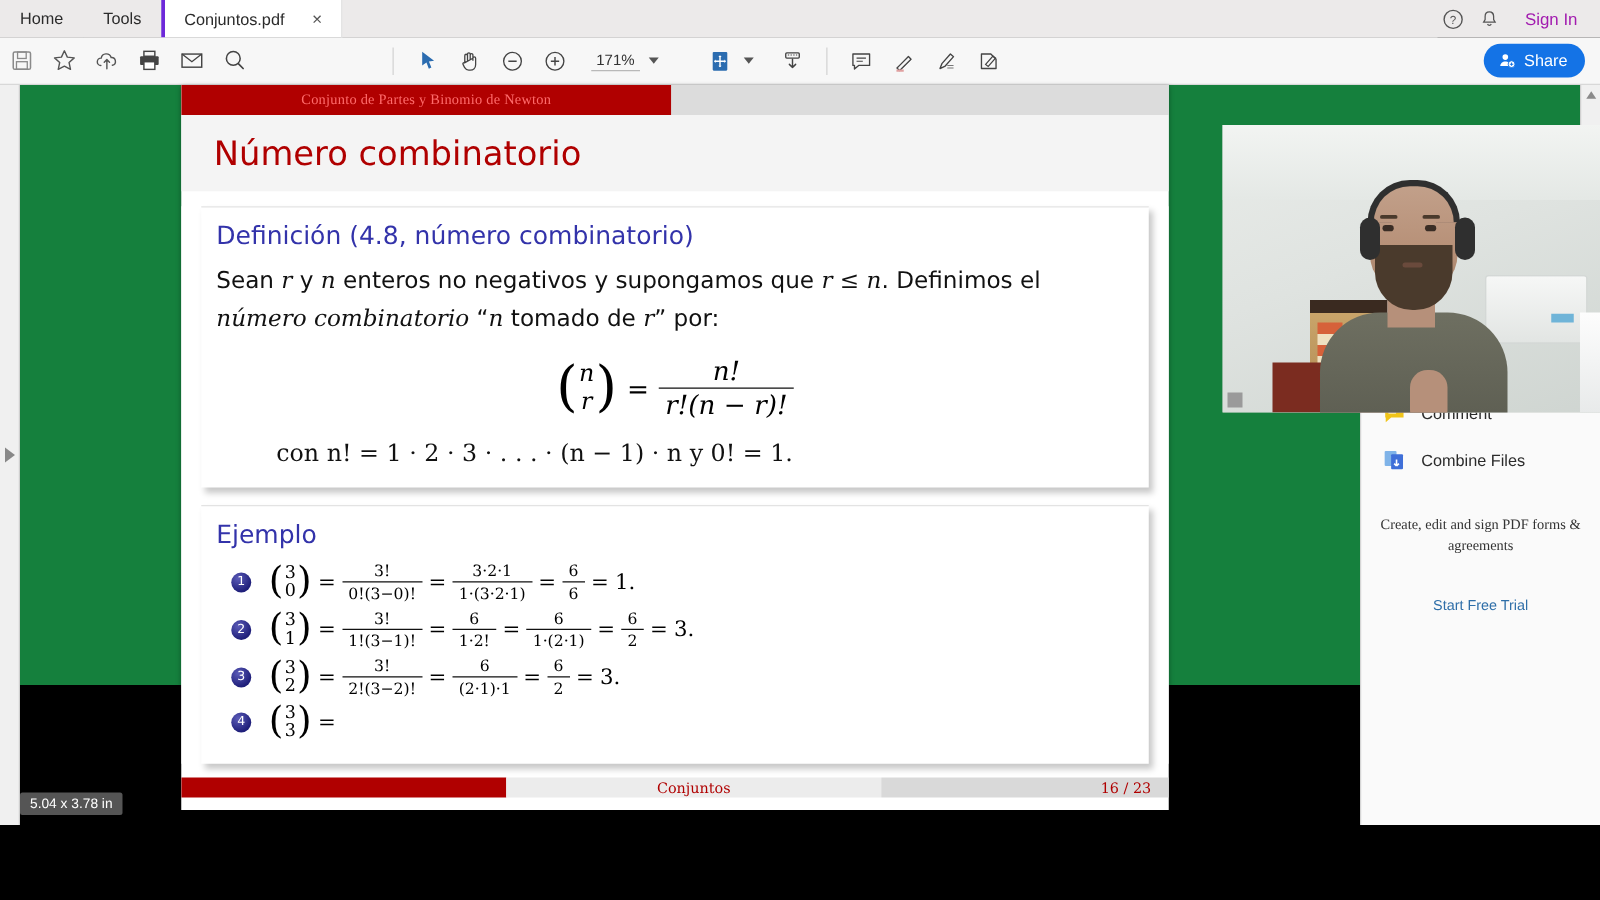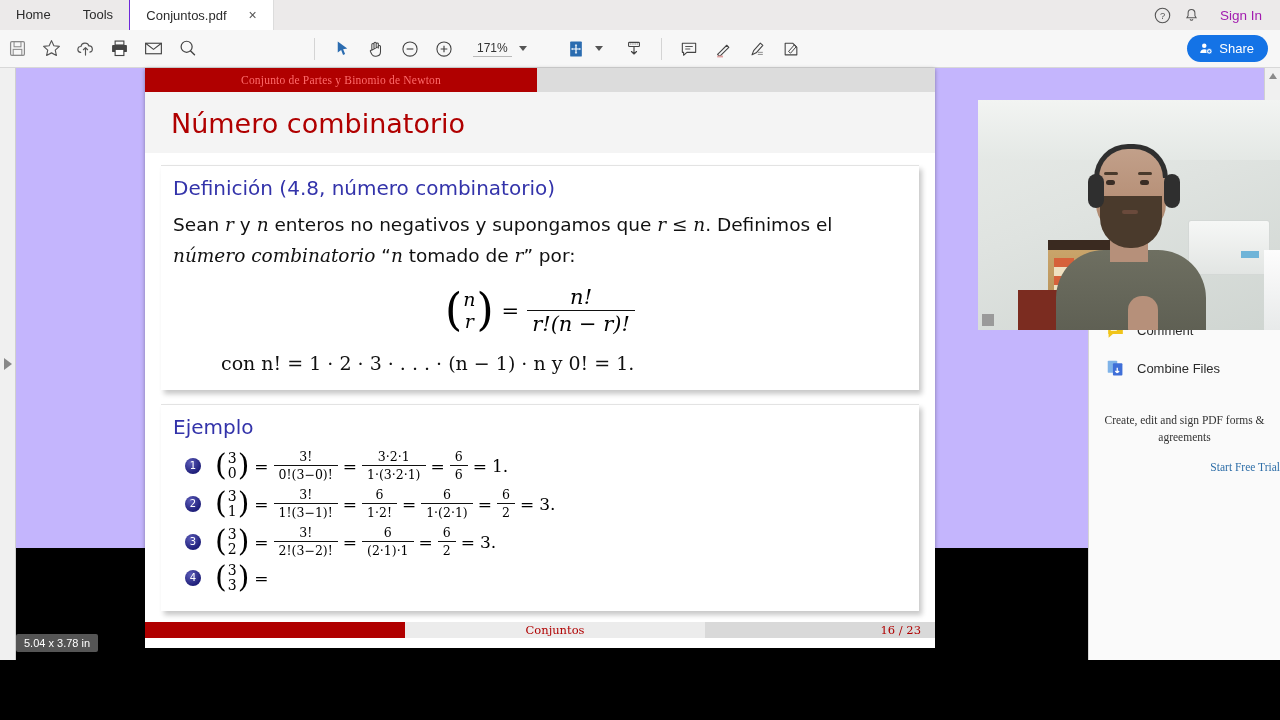--- a/index.html
+++ b/index.html
@@ -17,21 +17,21 @@
     background: #eceaea; display: flex; align-items: flex-end;
   }
   .menu-item {
     height: 30px; line-height: 30px; padding: 0 16px;
     font-size: 13px; color: #2b2b2b; background: #eceaea; cursor: default;
   }
   .tab-doc {
     height: 30px; min-width: 145px; background: #fff;
     display: flex; align-items: center; justify-content: center;
     font-size: 13px; color: #2b2b2b; position: relative; padding: 0 12px;
-    border-left: 1px solid #6d28d9; border-right: 1px solid #dcdcdc;
+    border-left: 3px solid #6d28d9; border-right: 1px solid #dcdcdc;
   }
   .tab-close {
     margin-left: 22px; font-size: 14px; color: #555; line-height: 1;
   }
   .tabbar-spacer { flex: 1; height: 30px; background: #eceaea; }
   .tabbar-right { display: flex; align-items: center; height: 30px; gap: 3px; padding-right: 10px; }
   .circ-icon { width: 26px; height: 26px; display: flex; align-items: center; justify-content: center; }
   .signin { font-size: 13.5px; color: #a21caf; padding: 0 8px 0 12px; }
 
   
@@ -57,21 +57,21 @@
            border-top: 5px solid #555; margin-left: 7px; }
   .share-btn {
     background: #1473e6; color: #fff; border-radius: 15px; height: 27px;
     display: flex; align-items: center; gap: 6px; padding: 0 14px 0 11px;
     font-size: 13px; margin-left: auto; margin-right: 12px;
   }
 
   
   .workarea {
     position: absolute; left: 0; top: 68px; width: 1280px; height: 480px;
-    background: #c4b5fd;
+    background: #15803d;
   }
   .left-rail {
     position: absolute; left: 0; top: 0; width: 16px; height: 592px;
     background: #f0f0f0; border-right: 1px solid #cfcfcf;
     display: flex; align-items: center; justify-content: center;
   }
   .rail-arrow { width: 0; height: 0; border-top: 6px solid transparent; border-bottom: 6px solid transparent;
                 border-left: 8px solid #888; }
 
   
@@ -177,22 +177,22 @@
     background: #2a7fe0; color: #fff; font-size: 13.5px;
     display: flex; align-items: center; justify-content: center;
     outline: 2px solid #2a7fe0; outline-offset: 2px;
   }
   .tool-row { display: flex; align-items: center; gap: 12px; margin: 18px 0 0 16px; font-size: 13px; color: #2b2b2b; }
   .tool-ico { width: 20px; height: 20px; display: flex; align-items: center; justify-content: center; }
   .promo {
     margin: 34px 10px 0 10px; text-align: center; font-size: 11.5px; color: #333; line-height: 1.5;
     font-family: "Liberation Serif", serif;
   }
-  .promo-link { margin-top: 14px; text-align: right; font-size: 11.5px; color: #2e6ea8;
-                font-family: Liberation Serif, serif; }
+  .promo-link { margin-top: 32px; text-align: center; font-size: 11.5px; color: #2e6ea8;
+                font-family: Liberation Sans, sans-serif; }
 
   
   .webcam {
     position: absolute; left: 978px; top: 100px; width: 302px; height: 230px;
     overflow: hidden; background: #cfd4cf;
   }
   .wc-wall { position:absolute; inset:0;
     background: linear-gradient(160deg,#e9ece9 0%, #dfe3e0 45%, #cfd5d1 100%); }
   .wc-ceil { position:absolute; left:0; top:0; width:100%; height:60px;
     background: linear-gradient(180deg,#f2f4f2,#e4e8e5); }

